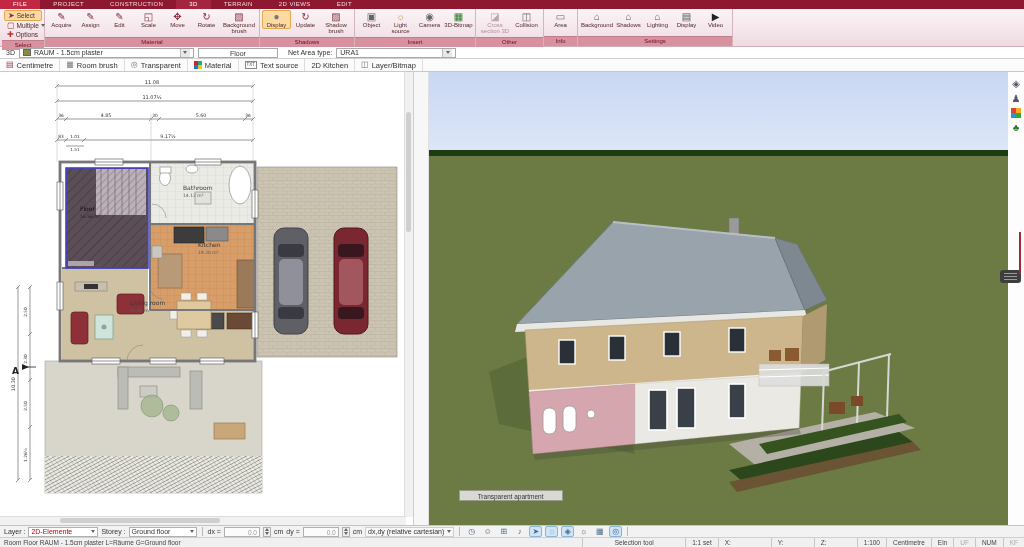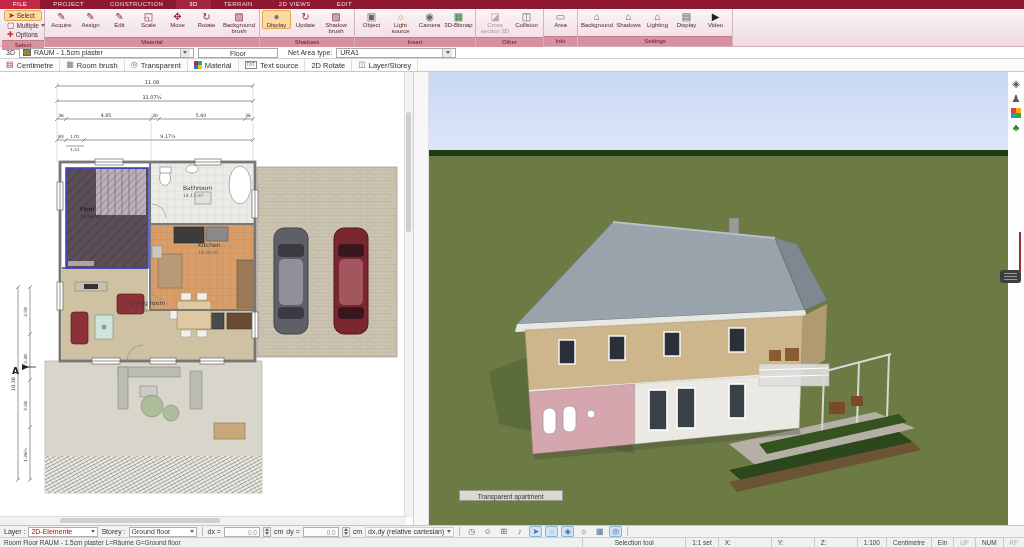--- a/index.html
+++ b/index.html
@@ -299,25 +299,25 @@
           <i style="background:#27c"></i>
           <i style="background:#dc2"></i>
         </span>
       <span>Material</span>
       </div>
     <div class="vbtn">
         <span class="txtico">TXT</span>
         <span>Text source</span>
       </div>
     <div class="vbtn">
-        <span>2D Rotate</span>
+        <span>2D Kitchen</span>
       </div>
     <div class="vbtn">
         <span class="vico" style="color:#777">◫</span>
-        <span>Layer/Storey</span>
+        <span>Layer/Bitmap</span>
       </div>
   </div>
 
   <div class="main">
 
     <div class="pane2d">
       <svg width="406" height="445" viewBox="0 0 406 445">
         <defs>
           <pattern id="hatch1" width="7" height="7" patternUnits="userSpaceOnUse" patternTransform="rotate(45)">
             <line x1="0" y1="0" x2="0" y2="7" stroke="#241a22" stroke-width="1.1" opacity="0.55"></line>

